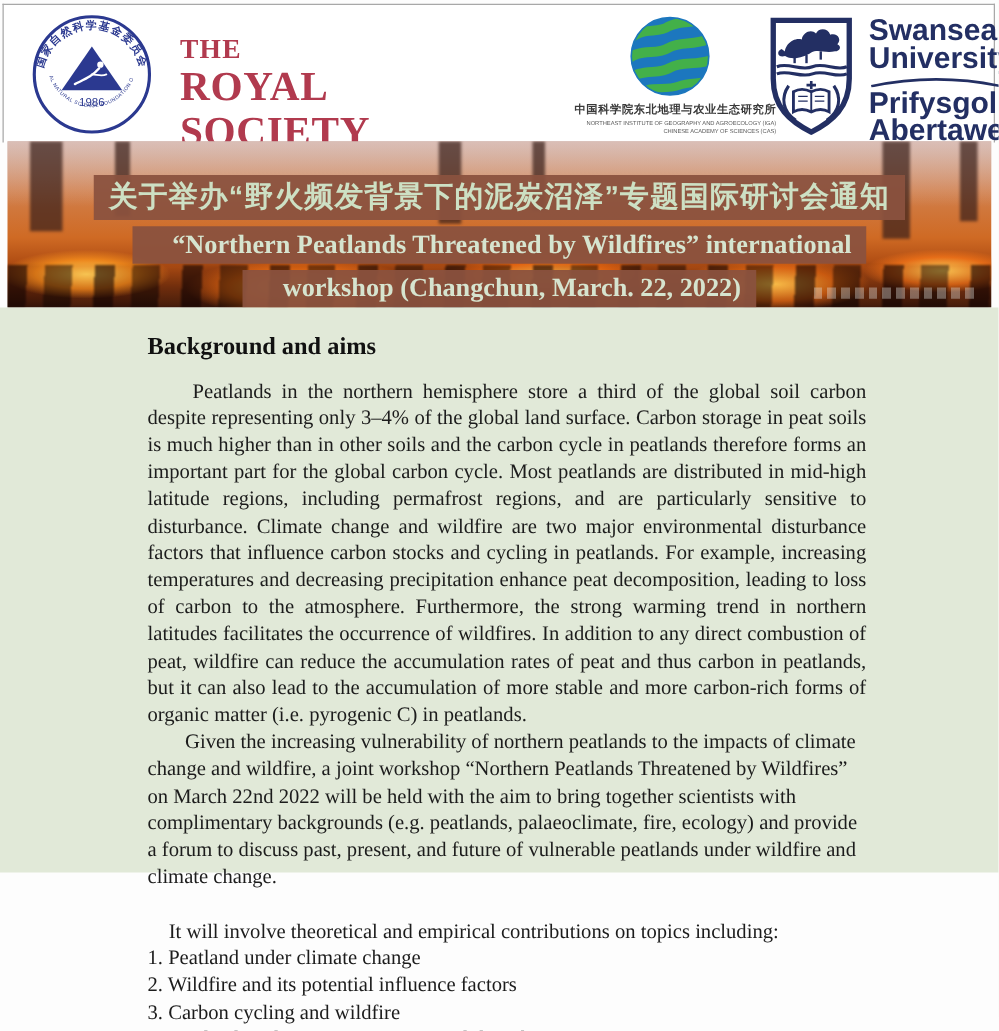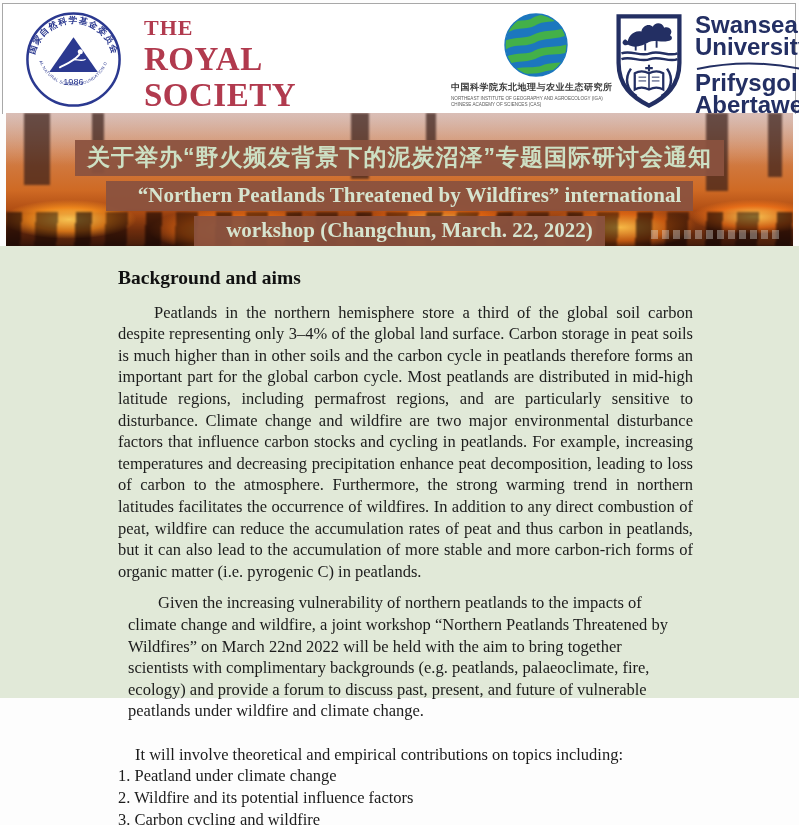--- a/index.html
+++ b/index.html
@@ -3,25 +3,25 @@
 <meta charset="utf-8">
 <style>
   html,body{margin:0;padding:0;}
   .page{position:relative;width:799px;height:825px;background:#fdfdfd;overflow:hidden;
         font-family:"Liberation Serif",serif;color:#1e1e1e;}
 
   
   .header-frame{position:absolute;left:2px;top:3px;width:792px;height:110px;
                 border:1px solid #a8a8a8;border-bottom:none;background:#ffffff;}
   .nsfc-logo{position:absolute;left:22px;top:7px;width:97px;height:97px;}
-  .rs-block{position:absolute;left:141px;top:13px;line-height:1;color:#b13a4e;
+  .rs-block{position:absolute;left:141px;top:24px;line-height:1;color:#b13a4e;
             font-family:"Liberation Serif",serif;font-weight:bold;}
   .rs-the{font-size:22px;letter-spacing:1px;margin-bottom:4px;}
   .rs-big{font-size:33px;letter-spacing:.5px;margin-bottom:3px;}
-  .iga-block{position:absolute;left:448px;top:4px;width:170px;text-align:left;}
+  .iga-block{position:absolute;left:448px;top:4px;width:170px;text-align:right;}
   .iga-globe{width:66px;height:66px;margin:4px auto 0 auto;display:block;}
   .iga-cn{font-family:"Liberation Sans",sans-serif;font-size:9px;font-weight:bold;
           color:#3a3a3a;letter-spacing:.5px;margin-top:3px;white-space:nowrap;}
   .iga-en{font-family:"Liberation Sans",sans-serif;font-size:4.6px;color:#5a5a5a;
           line-height:5.6px;margin-top:2px;white-space:nowrap;}
   .sw-shield{position:absolute;left:608px;top:8px;width:76px;height:98px;}
   .sw-text{position:absolute;left:692px;top:10px;font-family:"Liberation Sans",sans-serif;
            font-weight:bold;color:#232f63;line-height:22px;font-size:24px;}
   .sw-swoosh{display:block;margin:3px 0 2px 0;}
 
@@ -45,21 +45,21 @@
   .t-cn{font-family:"Liberation Sans",sans-serif;font-weight:bold;font-size:23px;color:#cde0c4;letter-spacing:1px;}
   .t-en{font-family:"Liberation Serif",serif;font-weight:bold;font-size:21px;color:#d6e4cf;padding-left:32px;}
   .watermark{position:absolute;right:12px;bottom:7px;width:130px;height:9px;opacity:.45;filter:blur(.6px);
     background:repeating-linear-gradient(90deg, rgba(225,225,220,.85) 0 7px, rgba(225,225,220,0) 7px 11px);}
 
   
   .content-bg{position:absolute;left:0;top:246px;width:799px;height:452px;background:#e1e9d8;}
   .content-inner{padding:21px 106px 0 118px;font-size:16.5px;line-height:21.6px;color:#1c1c1c;}
   .content-inner h2{font-size:19.5px;margin:0 0 13px 0;font-weight:bold;color:#111;}
   .para-just{margin:0;text-align:justify;text-indent:36px;}
-  .para-left{margin:10px;text-indent:30px;}
+  .para-left{margin:0;text-indent:30px;}
   .topics-intro{margin-top:22px;margin-left:17px;}
   .topic-item{margin:0;}
 
   svg text{font-family:"Liberation Sans",sans-serif;}
 </style>
 </head>
 <body>
 
 <div class="page">
 

